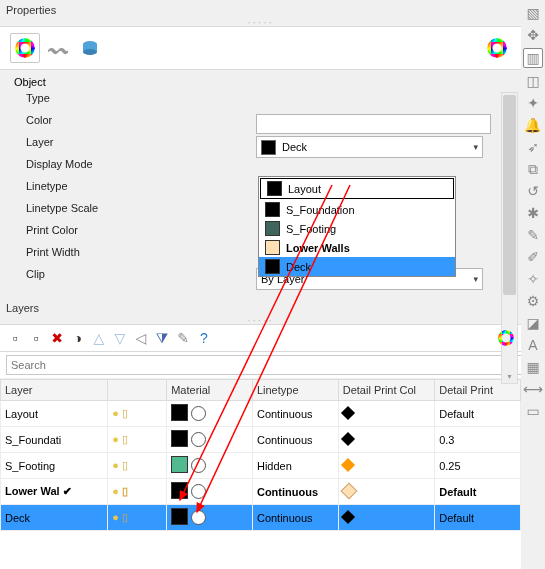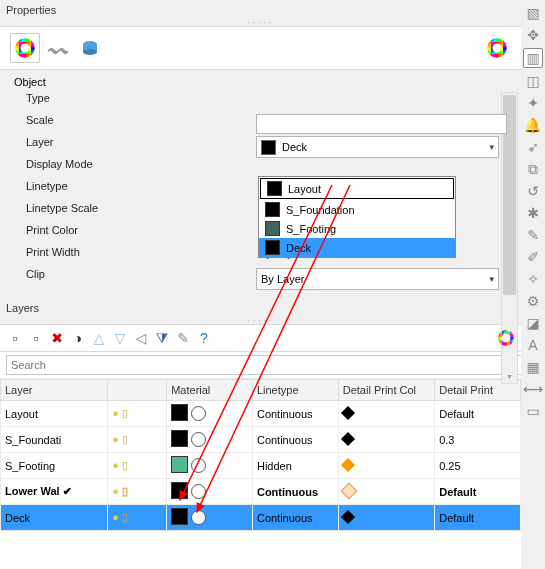--- a/index.html
+++ b/index.html
@@ -11,21 +11,21 @@
 
 .main{position:absolute;left:0;top:0;width:521px;height:569px;display:flex;flex-direction:column;background:#fff}
 .panel-title{font-size:11px;padding:4px 6px;background:#f0f0f0;color:#333}
 .grip{height:6px;background:#f0f0f0;text-align:center;color:#bbb;font-size:10px;line-height:6px;letter-spacing:2px;border-bottom:1px solid #d9d9d9}
 
 .prop-tb{display:flex;align-items:center;gap:4px;padding:6px 10px;background:#fff;border-bottom:1px solid #d9d9d9}
 .prop-tb .big-ico{width:28px;height:28px;border:1px solid #c8c8c8;border-radius:2px;display:flex;align-items:center;justify-content:center;font-size:18px;background:#fff}
 .ring-ico{width:20px;height:20px;border-radius:50%;box-sizing:border-box;border:4px solid transparent;background:conic-gradient(red,orange,yellow,lime,cyan,blue,magenta,red);-webkit-mask:radial-gradient(circle,transparent 4px,#000 5px);mask:radial-gradient(circle,transparent 4px,#000 5px)}
 .prop-tb .spacer{flex:1}
 
-.section{padding:4px 4px 8px 14px;background:#f0f0f0}
+.section{padding:4px 20px 8px 14px;background:#f0f0f0}
 .section-hdr{font-size:11px;padding:2px 0 4px 0;color:#000}
 .prop-row{display:flex;height:22px}
 .prop-row .lbl{width:230px;padding-left:12px;color:#222}
 .prop-row .val{flex:1;position:relative}
 .val input[type=text]{width:100%;height:18px;border:1px solid #b5b5b5;background:#fff;padding:0 3px;font-size:11px}
 .val .plain{padding:1px 3px;color:#333}
 .combo{display:flex;align-items:center;height:20px;border:1px solid #b5b5b5;background:#fff;padding:0 4px;justify-content:space-between;cursor:default}
 .combo .sw{width:13px;height:13px;background:#000;margin-right:6px;border:1px solid #666}
 .combo .arrow{font-size:9px;color:#444}
 
@@ -90,21 +90,21 @@
           <div class="thumb"></div>
           <div style="position:absolute;bottom:2px;left:0;right:0;text-align:center;color:#999;font-size:8px">▾</div>
         </div>
     <div class="section" style="margin-right:18px">
       <div class="section-hdr">Object</div>
 
       <div class="prop-row">
             <div class="lbl">Type</div>
           </div>
       <div class="prop-row">
-            <div class="lbl">Scale</div>
+            <div class="lbl">Color</div>
             <div class="val"><input type="text" value="" style=""></div>
           </div>
       <div class="prop-row">
             <div class="lbl">Layer</div>
             <div class="val">
               <div class="combo">
                 <span style="display:flex;align-items:center">
                   <span class="sw c-black"></span>
                   <span>Deck</span>
                 </span>
@@ -236,20 +236,24 @@
         <span>Layout</span>
       </div>
   <div class="item">
         <span class="sw-s c-black"></span>
         <span>S_Foundation</span>
       </div>
   <div class="item">
         <span class="sw-s c-fdn"></span>
         <span>S_Footing</span>
       </div>
+  <div class="item bold">
+        <span class="sw-s c-wall"></span>
+        <span>Lower Walls</span>
+      </div>
   <div class="item sel">
         <span class="sw-s c-black"></span>
         <span>Deck</span>
       </div>
 </div>
 
 <div class="right-tools">
   <div class="tool-ico">▧</div>
   <div class="tool-ico">✥</div>
   <div class="tool-ico active">▥</div>

